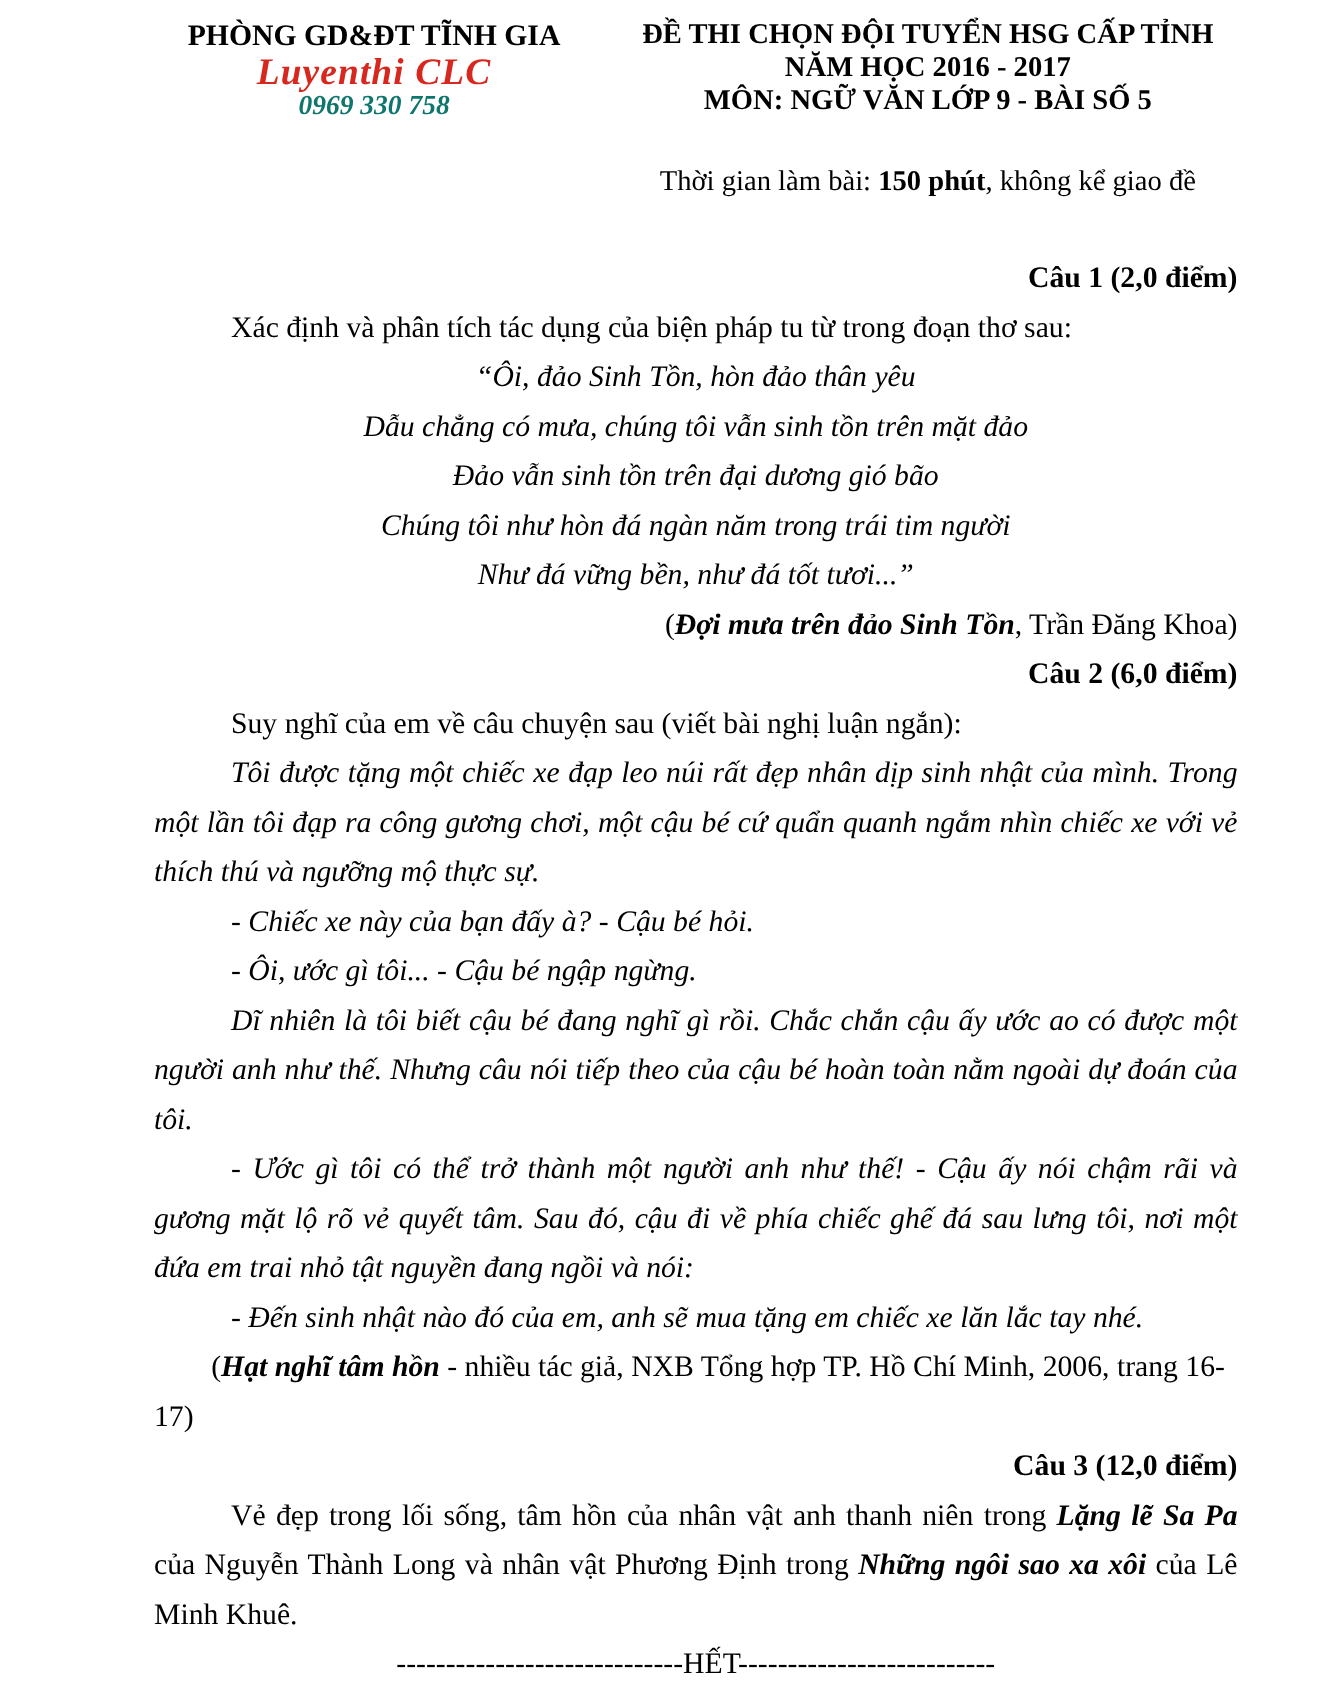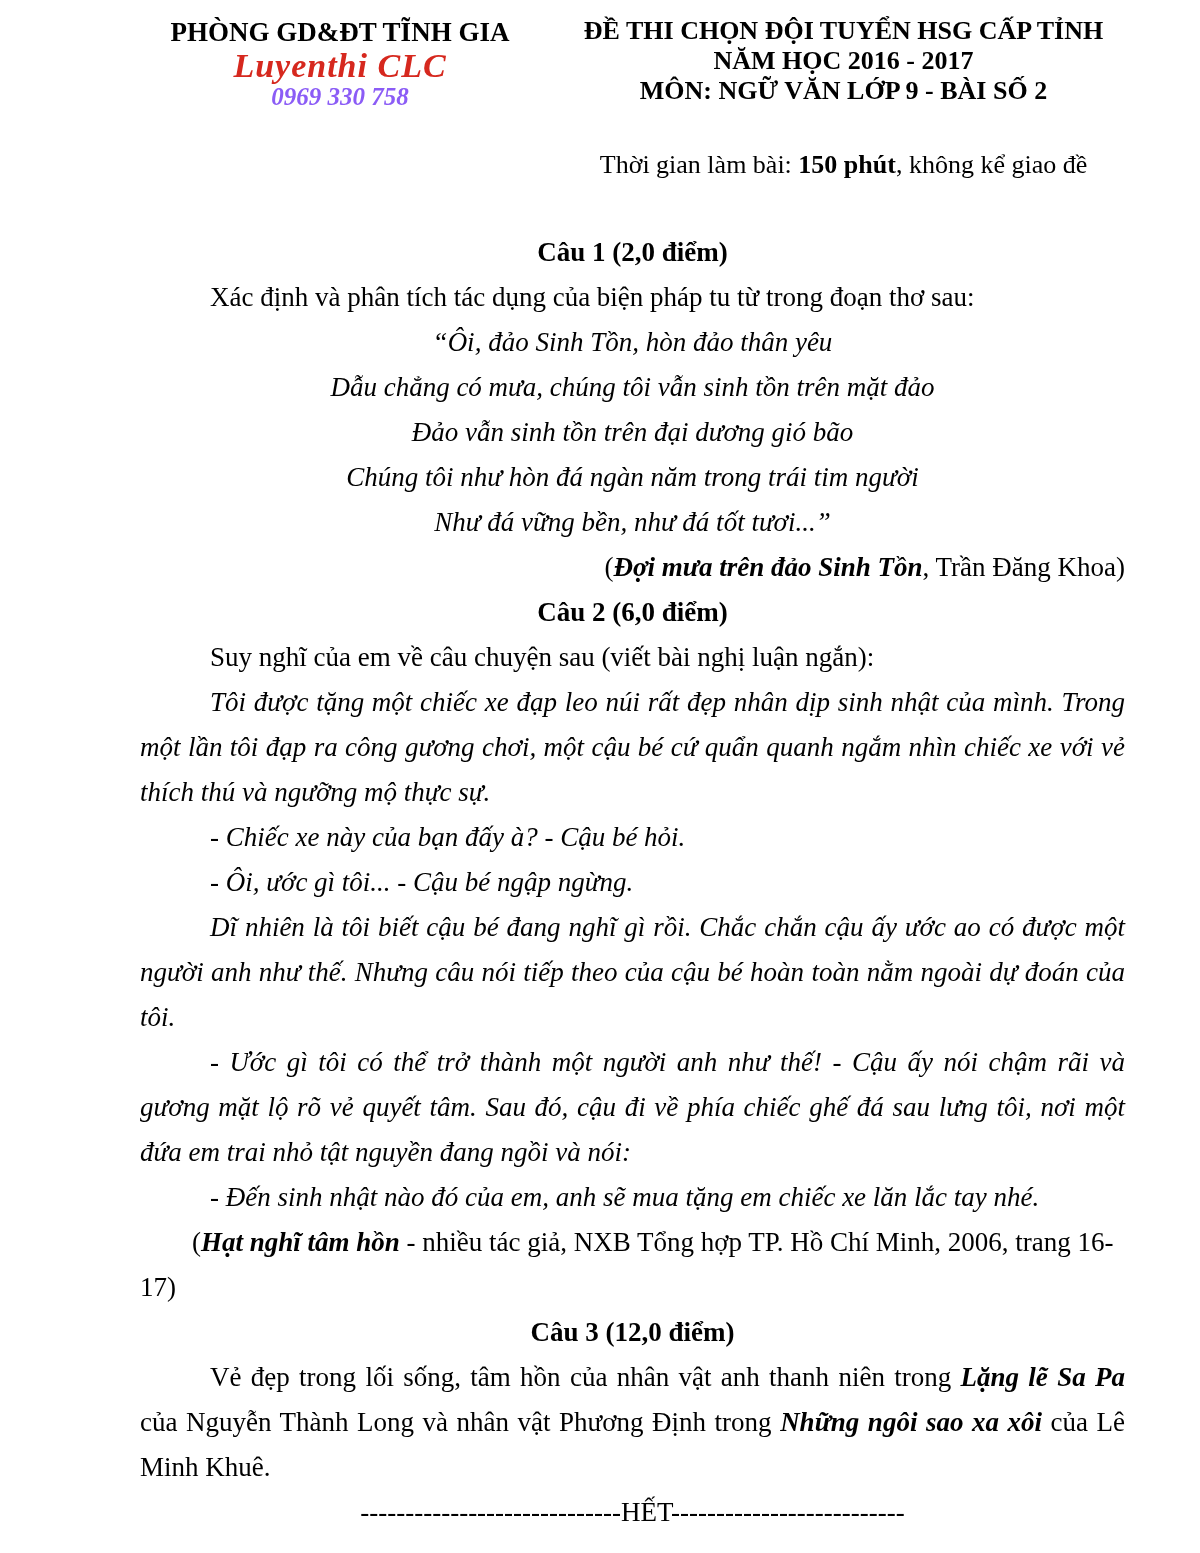--- a/index.html
+++ b/index.html
@@ -14,29 +14,29 @@
     overflow: hidden;
   }
   
   .header { display: flex; align-items: flex-start; padding: 16px 53px 0 140px; }
   .header-left { width: 400px; text-align: center; }
   .department { font-size: 27px; font-weight: bold; line-height: 32px; white-space: nowrap; }
   .logo-text {
     font-size: 34px; line-height: 36px; font-weight: bold; font-style: italic;
     color: #d6281e; letter-spacing: 1px;
   }
-  .phone { font-size: 25px; line-height: 26px; font-weight: bold; font-style: italic; color: #8b5cf6; }
+  .phone { font-size: 25px; line-height: 26px; font-weight: bold; font-style: italic; color: #0f766e; }
   .header-right { flex: 1; text-align: center; font-size: 26px; line-height: 30px; }
   .title-line { font-weight: bold; }
   .duration-line { font-weight: normal; margin-top: 44px; }
   .duration-line .b { font-weight: bold; }
   
   .content { padding: 50px 75px 0 140px; font-size: 27px; line-height: 45px; }
   .content p { margin: 0; }
-  .q-heading { font-weight: bold; text-align: center; }
+  .q-heading { font-weight: bold; text-align: right; }
   .indent { text-indent: 70px; }
   .justify { text-align: justify; }
   .italic { font-style: italic; }
   .poem-line { text-align: center; font-style: italic; }
   .attribution { text-align: right; }
   .bi { font-weight: bold; font-style: italic; }
   .source-line { text-indent: 52px; text-align: left; }
   .end-marker { text-align: center; margin-top: 48px; }
 </style>
 </head>
@@ -46,21 +46,21 @@
 
   <div class="header">
     <div class="header-left">
       <div class="department">PHÒNG GD&amp;ĐT TĨNH GIA</div>
       <div class="logo-text">Luyenthi CLC</div>
       <div class="phone">0969 330 758</div>
     </div>
     <div class="header-right">
       <div class="title-line">ĐỀ THI CHỌN ĐỘI TUYỂN HSG CẤP TỈNH</div>
       <div class="title-line">NĂM HỌC 2016 - 2017</div>
-      <div class="title-line">MÔN: NGỮ VĂN LỚP 9 - BÀI SỐ 2</div>
+      <div class="title-line">MÔN: NGỮ VĂN LỚP 9 - BÀI SỐ 5</div>
       <div class="duration-line">
         <span>Thời gian làm bài: </span><span class="b">150 phút</span><span>, không kể giao đề</span>
       </div>
     </div>
   </div>
 
   <div class="content">
 
     <p class="q-heading">Câu 1 (2,0 điểm)</p>
     <p class="indent justify">Xác định và phân tích tác dụng của biện pháp tu từ trong đoạn thơ sau:</p>

